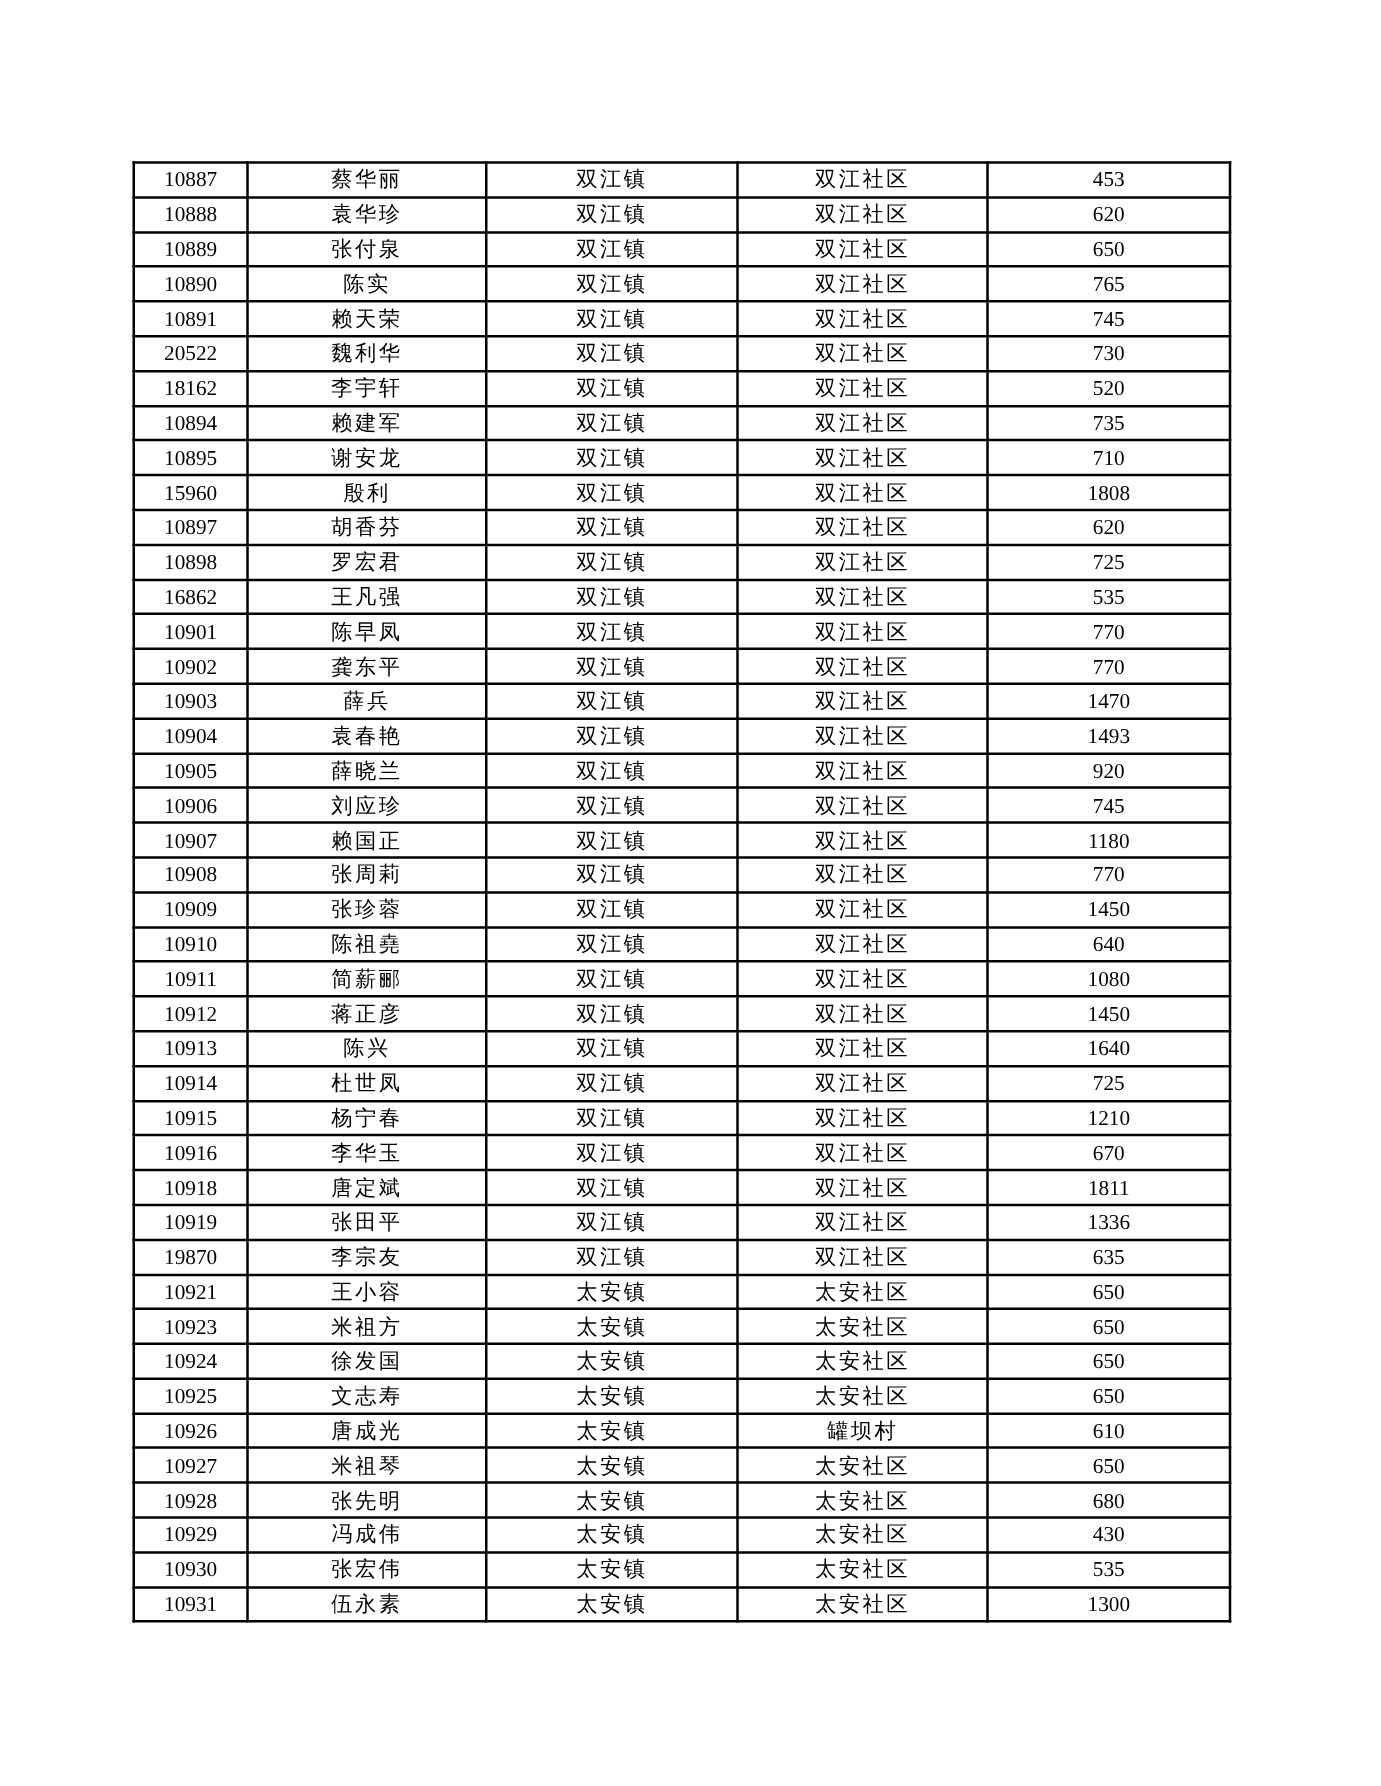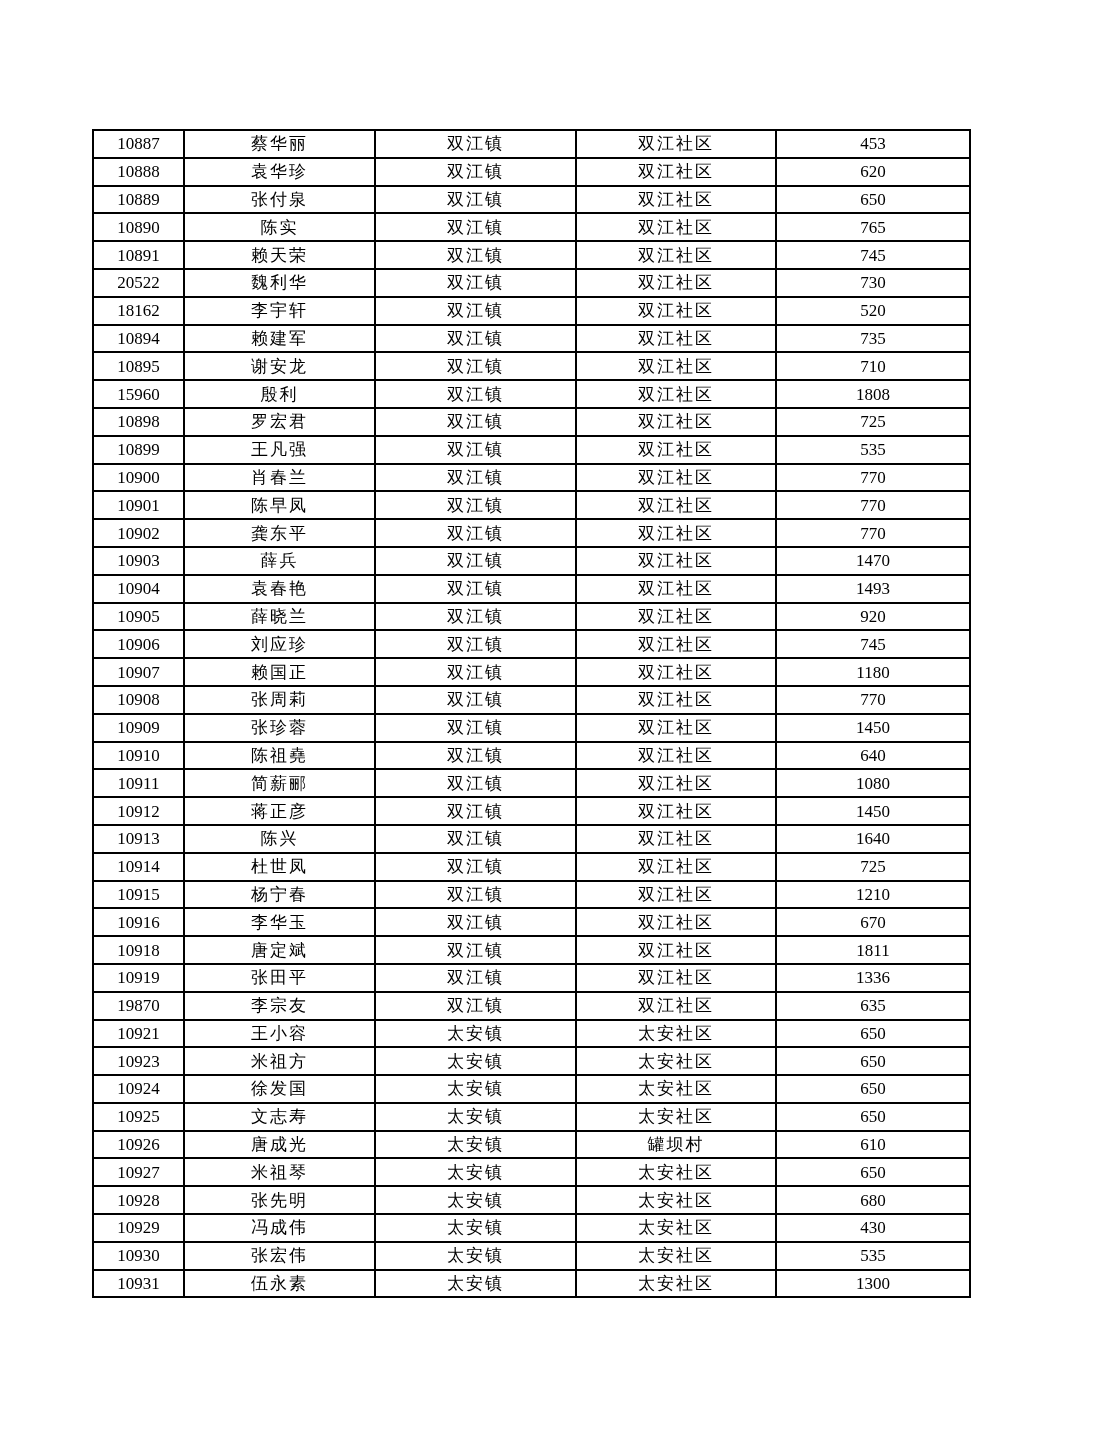--- a/index.html
+++ b/index.html
@@ -15,21 +15,21 @@
   }
   .page {
     position: absolute;
     left: 0; top: 0;
     width: 1105px;
     height: 1429px;
     background: #ffffff;
   }
   table.roster {
     position: absolute;
-    left: 92px;
+    left: 106px;
     top: 129px;
     width: 877px;
     height: 1161px;
     border-collapse: collapse;
     table-layout: fixed;
   }
   table.roster td {
     border: 2px solid #000000;
     text-align: center;
     vertical-align: middle;
@@ -125,39 +125,39 @@
           <td>710</td>
         </tr>
         <tr>
           <td>15960</td>
           <td>殷利</td>
           <td>双江镇</td>
           <td>双江社区</td>
           <td>1808</td>
         </tr>
         <tr>
+          <td>10897</td>
+          <td>胡香芬</td>
+          <td>双江镇</td>
+          <td>双江社区</td>
+          <td>620</td>
+        </tr>
+        <tr>
           <td>10898</td>
           <td>罗宏君</td>
           <td>双江镇</td>
           <td>双江社区</td>
           <td>725</td>
         </tr>
         <tr>
-          <td>10899</td>
+          <td>16862</td>
           <td>王凡强</td>
           <td>双江镇</td>
           <td>双江社区</td>
           <td>535</td>
-        </tr>
-        <tr>
-          <td>10900</td>
-          <td>肖春兰</td>
-          <td>双江镇</td>
-          <td>双江社区</td>
-          <td>770</td>
         </tr>
         <tr>
           <td>10901</td>
           <td>陈早凤</td>
           <td>双江镇</td>
           <td>双江社区</td>
           <td>770</td>
         </tr>
         <tr>
           <td>10902</td>

